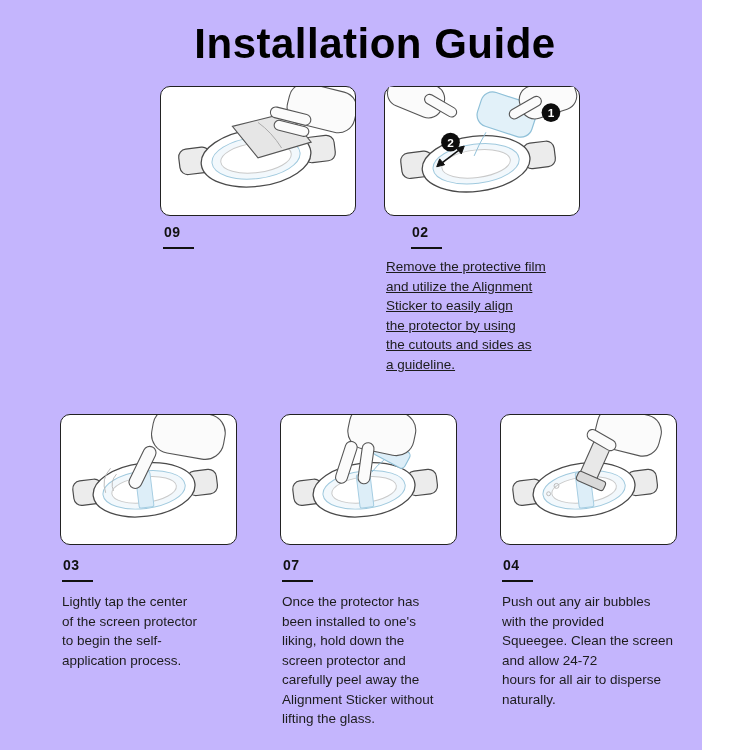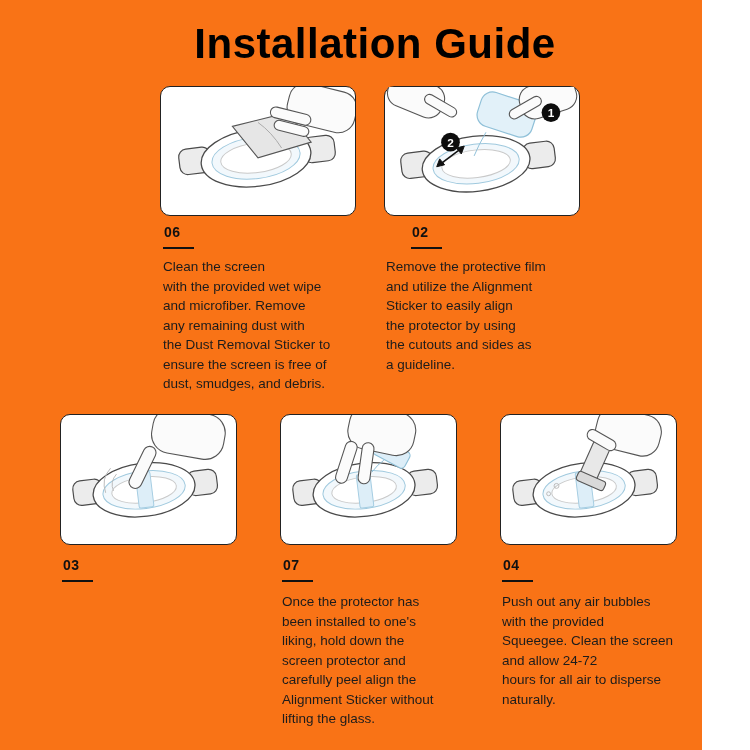--- a/index.html
+++ b/index.html
@@ -1,17 +1,17 @@
 <!DOCTYPE html>
 <html><head>
 <meta charset="utf-8">
 <style>
   html,body{margin:0;padding:0;background:#ffffff;}
   .page{
-    position:relative;width:702px;height:750px;background:#f97316;overflow:hidden;
+    position:relative;width:702px;height:750px;background:#c4b5fd;overflow:hidden;
     font-family:"Liberation Sans",sans-serif;color:#111;
   }
   .title{
     position:absolute;top:20px;left:0;width:750px;margin:0;text-align:center;
     font-size:42px;font-weight:700;color:#000;letter-spacing:0.5px;
   }
   .panel{
     position:absolute;border:1.5px solid #222;border-radius:10px;background:#fff;box-sizing:border-box;
   }
   .panel svg{display:block;width:100%;height:100%;}
@@ -21,21 +21,21 @@
   }
   .step-desc{
     position:absolute;font-size:13.5px;line-height:19.5px;color:#1c1c1c;white-space:pre-line;
   }
   
   .p1{left:160px;top:86px;width:196px;height:130px;}
   .n1{left:163px;top:224px;}
   .d1{left:163px;top:257px;width:205px;}
   .p2{left:384px;top:86px;width:196px;height:130px;}
   .n2{left:386px;top:224px;margin-left:25px;}
-  .d2{left:386px;top:257px;width:210px;}
+  .d2{left:386px;top:257px;width:210px;text-decoration:underline;}
   
   .p3{left:60px;top:414px;width:177px;height:131px;}
   .n3{left:62px;top:557px;}
   .d3{left:62px;top:592px;width:195px;}
   .p4{left:280px;top:414px;width:177px;height:131px;}
   .n4{left:282px;top:557px;}
   .d4{left:282px;top:592px;width:195px;}
   .p5{left:500px;top:414px;width:177px;height:131px;}
   .n5{left:502px;top:557px;}
   .d5{left:502px;top:592px;width:195px;}
@@ -59,28 +59,21 @@
       </g>
       <polygon points="72,40 128,26 152,56 98,72" fill="#e6e6e6" stroke="#555" stroke-width="1.1"></polygon>
       <path d="M98,36 Q112,46 122,62" stroke="#aaaaaa" fill="none" stroke-width="1"></path>
       <g fill="#fbfbfb" stroke="#555" stroke-width="1.1">
         <rect x="128" y="0" width="70" height="42" rx="17" transform="rotate(14 162 21)"></rect>
         <rect x="110" y="24" width="42" height="11" rx="5.5" transform="rotate(14 131 30)"></rect>
         <rect x="114" y="37" width="36" height="10" rx="5" transform="rotate(14 132 42)"></rect>
       </g>
     </svg>
   </div>
-  <div class="step-number n1">06</div>
-  <div class="step-desc d1">Clean the screen
-with the provided wet wipe
-and microfiber. Remove
-any remaining dust with
-the Dust Removal Sticker to
-ensure the screen is free of
-dust, smudges, and debris.</div>
+  <div class="step-number n1">09</div>
 
   <div class="panel p2">
     <svg viewBox="0 0 196 130">
       <g>
         <rect x="16" y="66" width="32" height="26" rx="8" fill="#ececec" stroke="#4a4a4a" stroke-width="1.2" transform="rotate(-7 32 79)"></rect>
         <rect x="140" y="56" width="32" height="26" rx="8" fill="#ececec" stroke="#4a4a4a" stroke-width="1.2" transform="rotate(-7 156 69)"></rect>
         <ellipse cx="92" cy="78" rx="55" ry="28" fill="#ffffff" stroke="#4a4a4a" stroke-width="1.3" transform="rotate(-7 92 78)"></ellipse>
         <ellipse cx="92" cy="78" rx="44" ry="20" fill="#f2f8fc" stroke="#9fc9de" stroke-width="1" transform="rotate(-7 92 78)"></ellipse>
         <ellipse cx="92" cy="78" rx="35" ry="14" fill="#ffffff" stroke="#c9c9c9" stroke-width="1" transform="rotate(-7 92 78)"></ellipse>
       </g>
@@ -130,20 +123,24 @@
         <rect x="77" y="58" width="15" height="36" rx="2" fill="#ddeef8" stroke="#a5cde2" stroke-width="1" transform="rotate(-7 84 76)"></rect>
       </g>
       <g fill="#fbfbfb" stroke="#555" stroke-width="1.1">
         <rect x="92" y="-4" width="74" height="46" rx="19" transform="rotate(10 129 19)"></rect>
         <rect x="76" y="30" width="13" height="46" rx="6.5" transform="rotate(26 82 53)"></rect>
       </g>
       <path d="M56,60 q-7,8 -3,17 M50,54 q-10,11 -5,25" stroke="#bbbbbb" fill="none" stroke-width="1"></path>
     </svg>
   </div>
   <div class="step-number n3">03</div>
+  <div class="step-desc d3">Lightly tap the center
+of the screen protector
+to begin the self-
+application process.</div>
 
   <div class="panel p4">
     <svg viewBox="0 0 177 131">
       <g>
         <rect x="12" y="66" width="30" height="25" rx="8" fill="#ececec" stroke="#4a4a4a" stroke-width="1.2" transform="rotate(-7 27 78)"></rect>
         <rect x="128" y="56" width="30" height="25" rx="8" fill="#ececec" stroke="#4a4a4a" stroke-width="1.2" transform="rotate(-7 143 68)"></rect>
         <ellipse cx="84" cy="76" rx="52" ry="27" fill="#ffffff" stroke="#4a4a4a" stroke-width="1.3" transform="rotate(-7 84 76)"></ellipse>
         <ellipse cx="84" cy="76" rx="42" ry="19" fill="#f2f8fc" stroke="#9fc9de" stroke-width="1" transform="rotate(-7 84 76)"></ellipse>
         <ellipse cx="84" cy="76" rx="33" ry="13" fill="#ffffff" stroke="#c9c9c9" stroke-width="1" transform="rotate(-7 84 76)"></ellipse>
       </g>
@@ -157,21 +154,21 @@
         <rect x="60" y="26" width="12" height="44" rx="6" transform="rotate(18 66 48)"></rect>
         <rect x="80" y="28" width="12" height="42" rx="6" transform="rotate(8 86 49)"></rect>
       </g>
     </svg>
   </div>
   <div class="step-number n4">07</div>
   <div class="step-desc d4">Once the protector has
 been installed to one's
 liking, hold down the
 screen protector and
-carefully peel align the
+carefully peel away the
 Alignment Sticker without
 lifting the glass.</div>
 
   <div class="panel p5">
     <svg viewBox="0 0 177 131">
       <g>
         <rect x="12" y="66" width="30" height="25" rx="8" fill="#ececec" stroke="#4a4a4a" stroke-width="1.2" transform="rotate(-7 27 78)"></rect>
         <rect x="128" y="56" width="30" height="25" rx="8" fill="#ececec" stroke="#4a4a4a" stroke-width="1.2" transform="rotate(-7 143 68)"></rect>
         <ellipse cx="84" cy="76" rx="52" ry="27" fill="#ffffff" stroke="#4a4a4a" stroke-width="1.3" transform="rotate(-7 84 76)"></ellipse>
         <ellipse cx="84" cy="76" rx="42" ry="19" fill="#f2f8fc" stroke="#9fc9de" stroke-width="1" transform="rotate(-7 84 76)"></ellipse>

